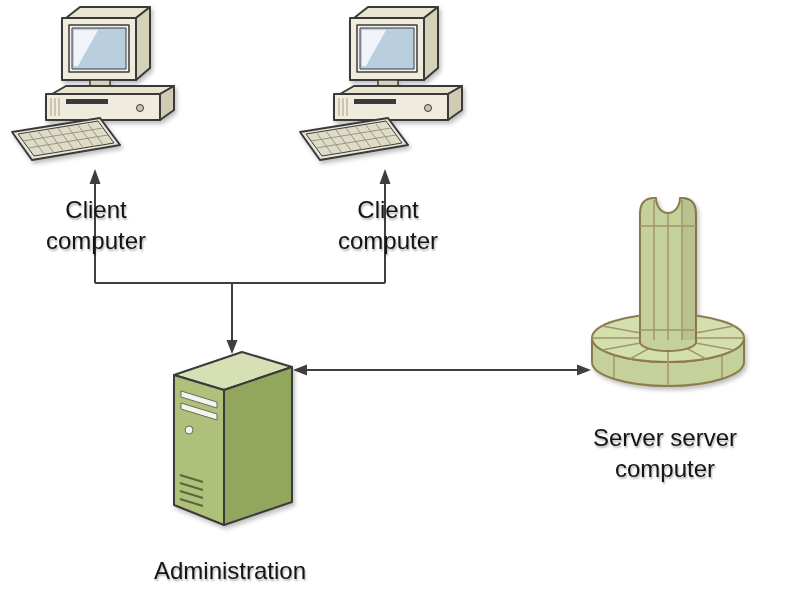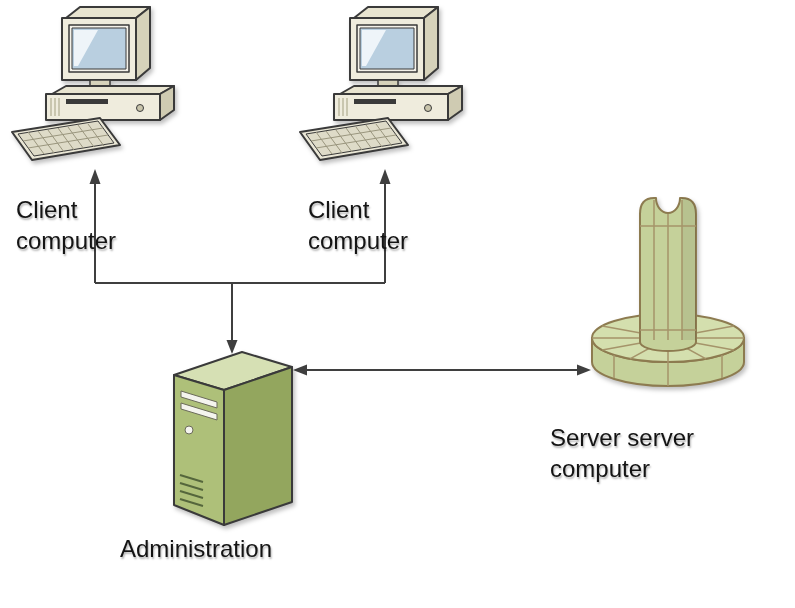--- a/index.html
+++ b/index.html
@@ -3,21 +3,21 @@
 <meta charset="utf-8">
 <style>
   html,body{margin:0;padding:0;}
   body{background:#ffffff;font-family:"Liberation Sans", sans-serif;}
   .canvas{position:relative;width:795px;height:608px;background:#ffffff;overflow:hidden;}
   .connectors{position:absolute;left:0;top:0;z-index:1;}
   .node{position:absolute;z-index:2;}
   .node svg{display:block;filter:drop-shadow(2px 3px 2px rgba(0,0,0,0.25));}
   .node-label{
     position:absolute;z-index:2;
-    font-size:24px;line-height:31px;color:#141414;
+    font-size:24px;line-height:31px;color:#141414;text-align:center;
     text-shadow:1px 2px 2px rgba(0,0,0,0.30);
   }
 </style>
 </head>
 <body>
 
 <div class="canvas">
 
   <svg class="connectors" width="795" height="608" viewBox="0 0 795 608">
     <g fill="none" stroke="#3f3f3f" stroke-width="2">
@@ -107,21 +107,21 @@
         <polygon points="66,55 134,32 134,167 66,190" fill="#93a65e"></polygon>
       </g>
       <g>
         <polygon points="23,56 59,67 59,73 23,62" fill="#f4f4ee" stroke="#6b6b5a" stroke-width="1"></polygon>
         <polygon points="23,68 59,79 59,85 23,74" fill="#f4f4ee" stroke="#6b6b5a" stroke-width="1"></polygon>
         <circle cx="31" cy="95" r="4" fill="#f4f4ee" stroke="#6b6b5a" stroke-width="1"></circle>
         <path d="M22,140 L45,147 M22,148 L45,155 M22,156 L45,163 M22,164 L45,171" stroke="#55663c" stroke-width="2" fill="none"></path>
       </g>
     </svg>
   </div>
-  <div class="node-label" style="left:120px;top:533px;width:220px">
+  <div class="node-label" style="left:120px;top:555px;width:220px">
     <div>Administration</div>
   </div>
 
   <div class="node" style="left:588px;top:180px">
     <svg width="160" height="230" viewBox="0 0 160 230">
       <g stroke="#8d7b50" stroke-width="2" stroke-linejoin="round">
         <path d="M4,158 A76,24 0 0 0 156,158 L156,182 A76,24 0 0 1 4,182 Z" fill="#c5d19a"></path>
         <ellipse cx="80" cy="158" rx="76" ry="24" fill="#d4dfae"></ellipse>
       </g>
       <path stroke="#a5946a" stroke-width="1.5" fill="none" d="M80,158 L156,158 M80,158 L145.8,170 M80,158 L118,178.8 M80,158 L80,182 M80,158 L42,178.8 M80,158 L14.2,170 M80,158 L4,158 M80,158 L14.2,146 M80,158 L145.8,146 M26,175 L26,198 M80,182 L80,206 M134,175 L134,198"></path>

